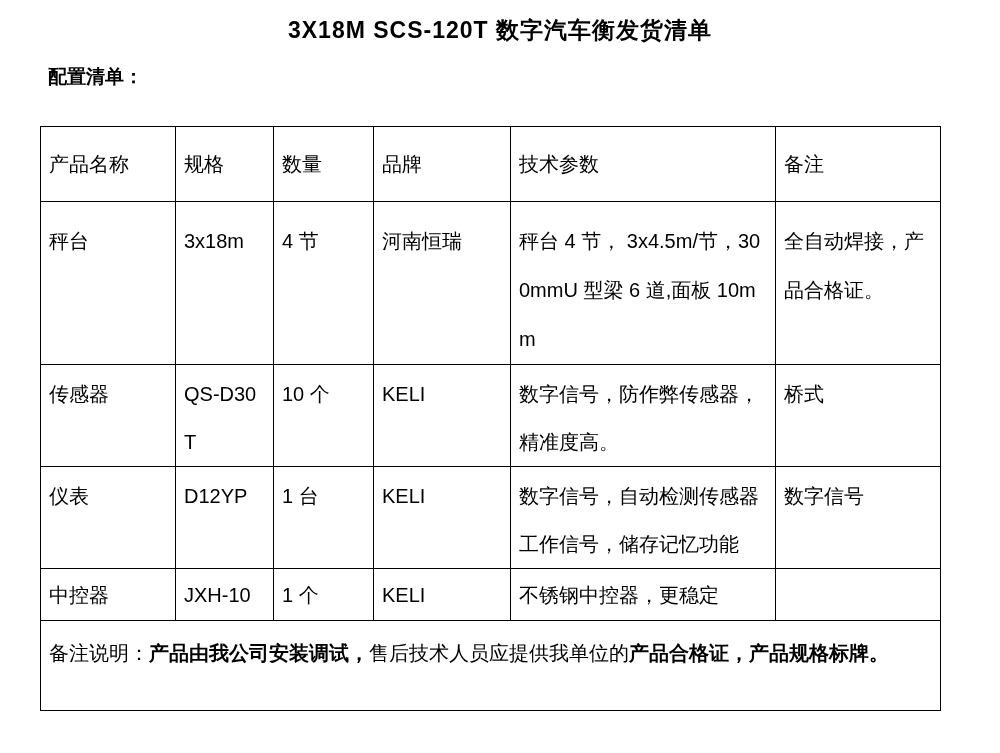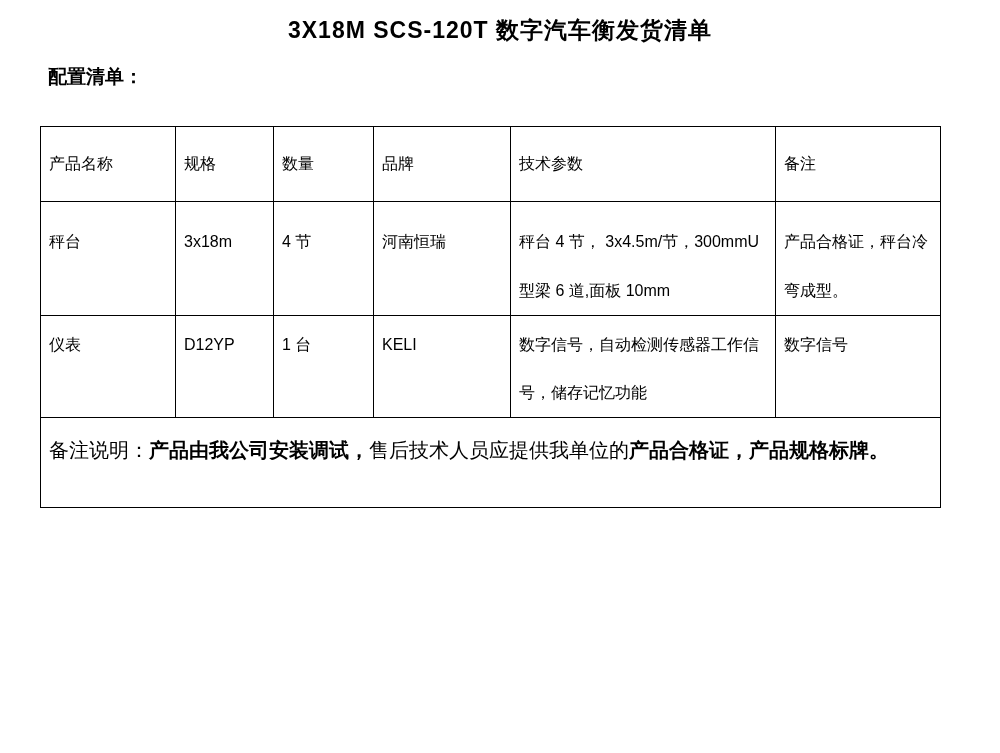--- a/index.html
+++ b/index.html
@@ -38,21 +38,21 @@
     margin: 36px 0 0 40px;
   }
   table.spec-table col.c1 { width: 135px; }
   table.spec-table col.c2 { width: 98px;  }
   table.spec-table col.c3 { width: 100px; }
   table.spec-table col.c4 { width: 137px; }
   table.spec-table col.c5 { width: 265px; }
   table.spec-table col.c6 { width: 165px; }
   table.spec-table td, table.spec-table th {
     border: 1px solid #000000;
-    font-size: 16px;
+    font-size: 20px;
     font-weight: normal;
     text-align: left;
     padding: 0 8px;
     overflow: hidden;
     word-break: break-all;
   }
   tr.header-row th {
     height: 74px;
     vertical-align: middle;
     line-height: 20px;
@@ -114,29 +114,45 @@
       <th>品牌</th>
       <th>技术参数</th>
       <th>备注</th>
     </tr>
     <tr class="row-tall">
       <td>秤台</td>
       <td>3x18m</td>
       <td>4 节</td>
       <td>河南恒瑞</td>
       <td>秤台 4 节， 3x4.5m/节，300mmU 型梁 6 道,面板 10mm</td>
-      <td>产品合格证，秤台冷弯成型。</td>
+      <td>全自动焊接，产品合格证。</td>
+    </tr>
+    <tr class="row-mid">
+      <td>传感器</td>
+      <td>QS-D30T</td>
+      <td>10 个</td>
+      <td>KELI</td>
+      <td>数字信号，防作弊传感器，精准度高。</td>
+      <td>桥式</td>
     </tr>
     <tr class="row-mid">
       <td>仪表</td>
       <td>D12YP</td>
       <td>1 台</td>
       <td>KELI</td>
       <td>数字信号，自动检测传感器工作信号，储存记忆功能</td>
       <td>数字信号</td>
+    </tr>
+    <tr class="row-short">
+      <td>中控器</td>
+      <td>JXH-10</td>
+      <td>1 个</td>
+      <td>KELI</td>
+      <td>不锈钢中控器，更稳定</td>
+      <td></td>
     </tr>
     <tr class="remark-row">
       <td colspan="6">
         <span>备注说明：</span><span class="bold-seg">产品由我公司安装调试，</span><span>售后技术人员应提供我单位的</span><span class="bold-seg">产品合格证，产品规格标牌。</span>
       </td>
     </tr>
   </tbody>
     </table>
 
 </div>

